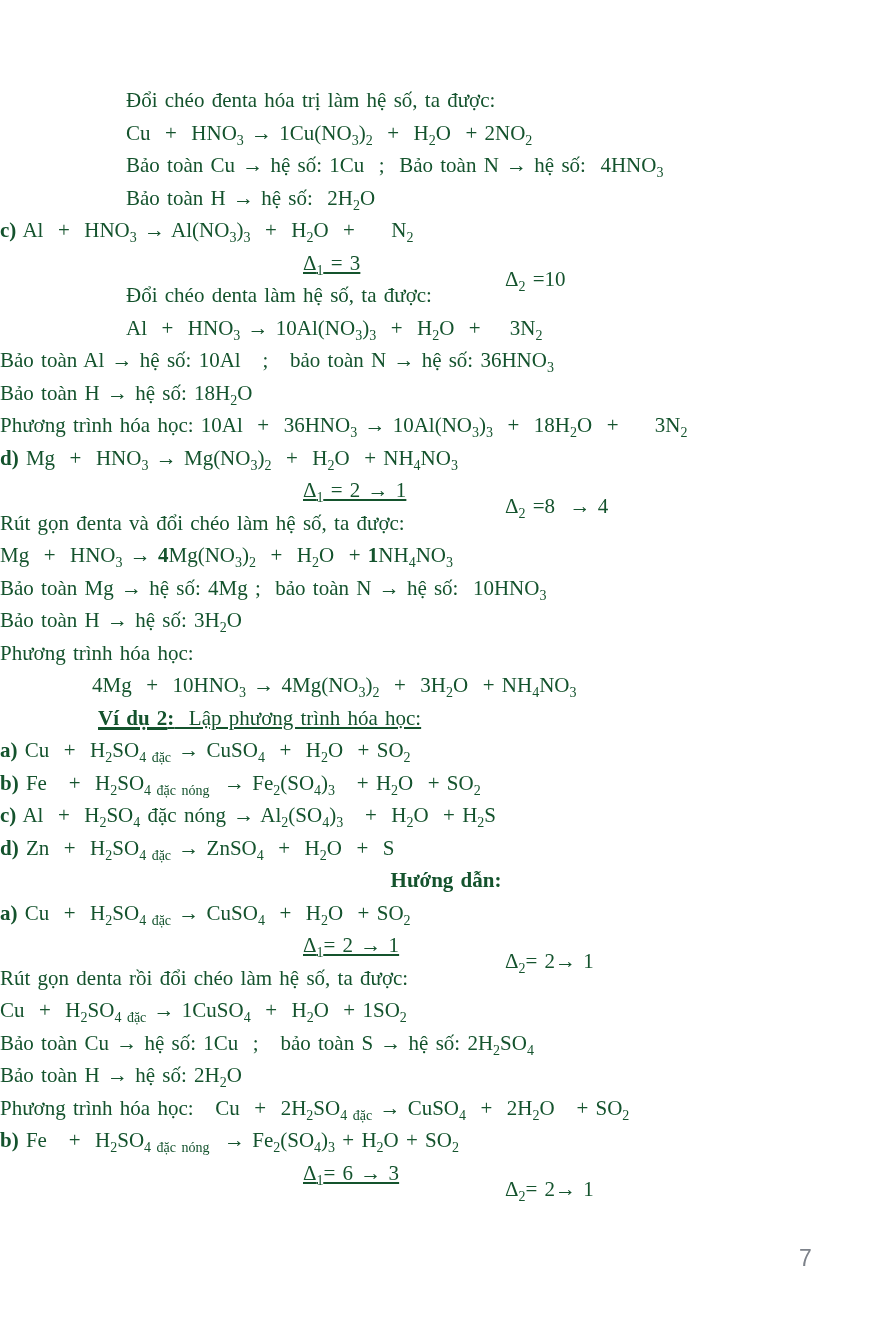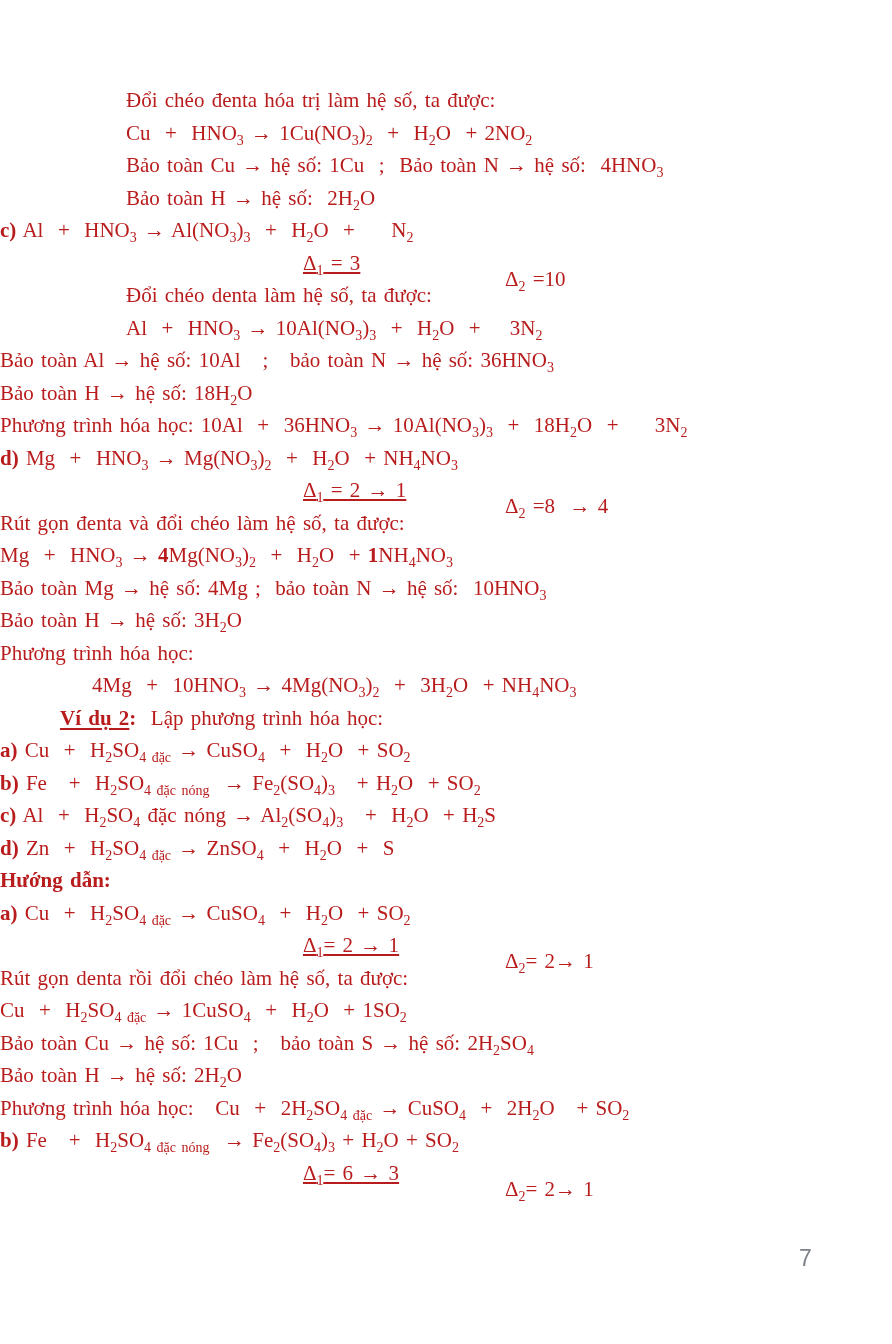--- a/index.html
+++ b/index.html
@@ -8,42 +8,42 @@
     width:892px;height:1344px;background:#ffffff;
     font-family:"Liberation Serif","DejaVu Serif",serif;
     color:#141414;overflow:hidden;
   }
   .page{position:relative;width:892px;height:1344px;background:#ffffff;}
   .content{position:absolute;top:84px;left:0;right:0;}
   .line{
     height:32.5px;line-height:32.5px;font-size:21px;
     white-space:pre;word-spacing:2px;
   }
-  .i0{padding-left:60px;}
+  .i0{padding-left:98px;text-decoration:underline;}
   .i1{}
   .i2{padding-left:126px;}
   .i3{padding-left:92px;}
-  .center{}
+  .center{text-align:center;}
   .delta{position:relative;}
   .delta .d1{position:absolute;left:303px;top:0;text-decoration:underline;}
   .delta .d2{position:absolute;left:505px;top:16px;}
   .f-b{font-weight:700;}
   .f-u{text-decoration:underline;text-underline-offset:3px;}
   .f-s{font-size:14px;vertical-align:-5px;letter-spacing:0;}
   .page-number{
     position:absolute;left:799px;top:1245px;
     font-family:"Liberation Sans","DejaVu Sans",sans-serif;
     font-size:23px;
   }
 </style>
 </head>
 <body>
 
 <div class="page" style="background: rgb(255, 255, 255);">
-  <div class="content" id="lines" style="color: #b91c1c;">
+  <div class="content" id="lines" style="color: #14532d;">
       <div class="line i2"><span>Đổi chéo đenta hóa trị làm hệ số, ta được:</span></div>
       <div class="line i2"><span>Cu  +  HNO</span><span class="f-s">3</span><span> → 1Cu(NO</span><span class="f-s">3</span><span>)</span><span class="f-s">2</span><span>  +  H</span><span class="f-s">2</span><span>O  + 2NO</span><span class="f-s">2</span></div>
       <div class="line i2"><span>Bảo toàn Cu → hệ số: 1Cu  ;  Bảo toàn N → hệ số:  4HNO</span><span class="f-s">3</span></div>
       <div class="line i2"><span>Bảo toàn H → hệ số:  2H</span><span class="f-s">2</span><span>O</span></div>
       <div class="line i1"><span class="f-b">c)</span><span> Al  +  HNO</span><span class="f-s">3</span><span> → Al(NO</span><span class="f-s">3</span><span>)</span><span class="f-s">3</span><span>  +  H</span><span class="f-s">2</span><span>O  +     N</span><span class="f-s">2</span></div>
       <div class="line delta"><span class="d1"><span>Δ</span><span class="f-s">1</span><span> = 3</span></span><span class="d2"><span>Δ</span><span class="f-s">2</span><span> =10</span></span></div>
       <div class="line i2"><span>Đổi chéo denta làm hệ số, ta được:</span></div>
       <div class="line i2"><span>Al  +  HNO</span><span class="f-s">3</span><span> → 10Al(NO</span><span class="f-s">3</span><span>)</span><span class="f-s">3</span><span>  +  H</span><span class="f-s">2</span><span>O  +    3N</span><span class="f-s">2</span></div>
       <div class="line i1"><span>Bảo toàn Al → hệ số: 10Al   ;   bảo toàn N → hệ số: 36HNO</span><span class="f-s">3</span></div>
       <div class="line i1"><span>Bảo toàn H → hệ số: 18H</span><span class="f-s">2</span><span>O</span></div>

